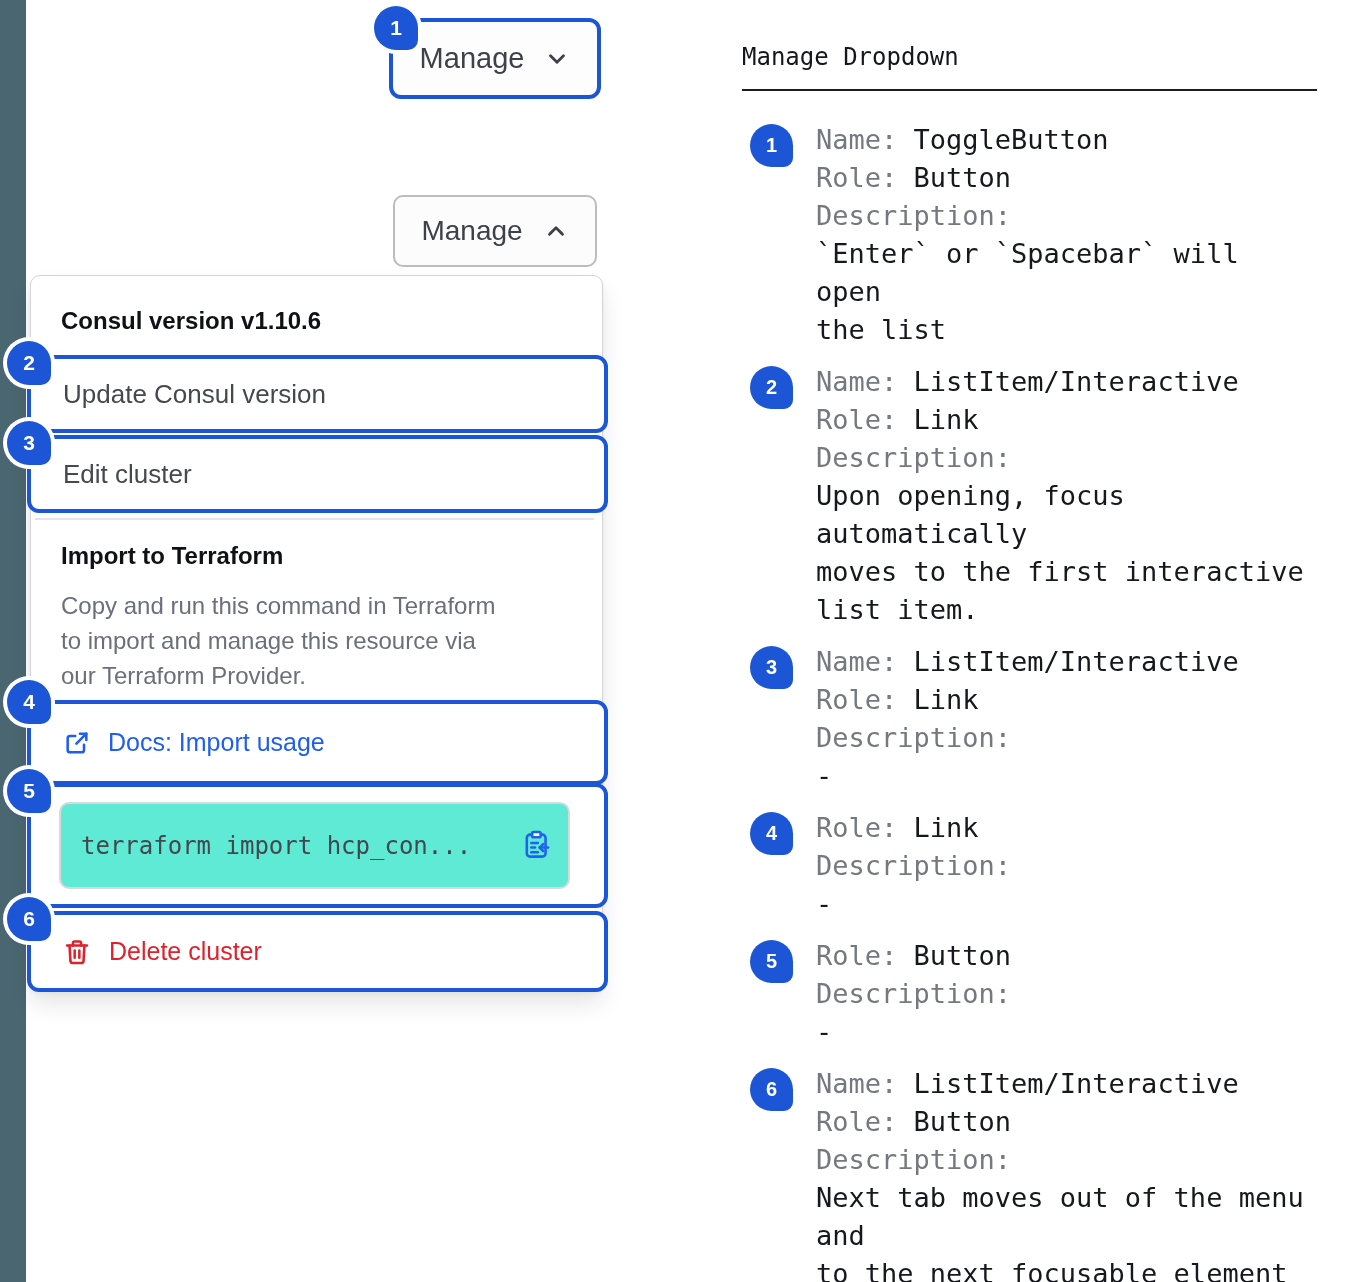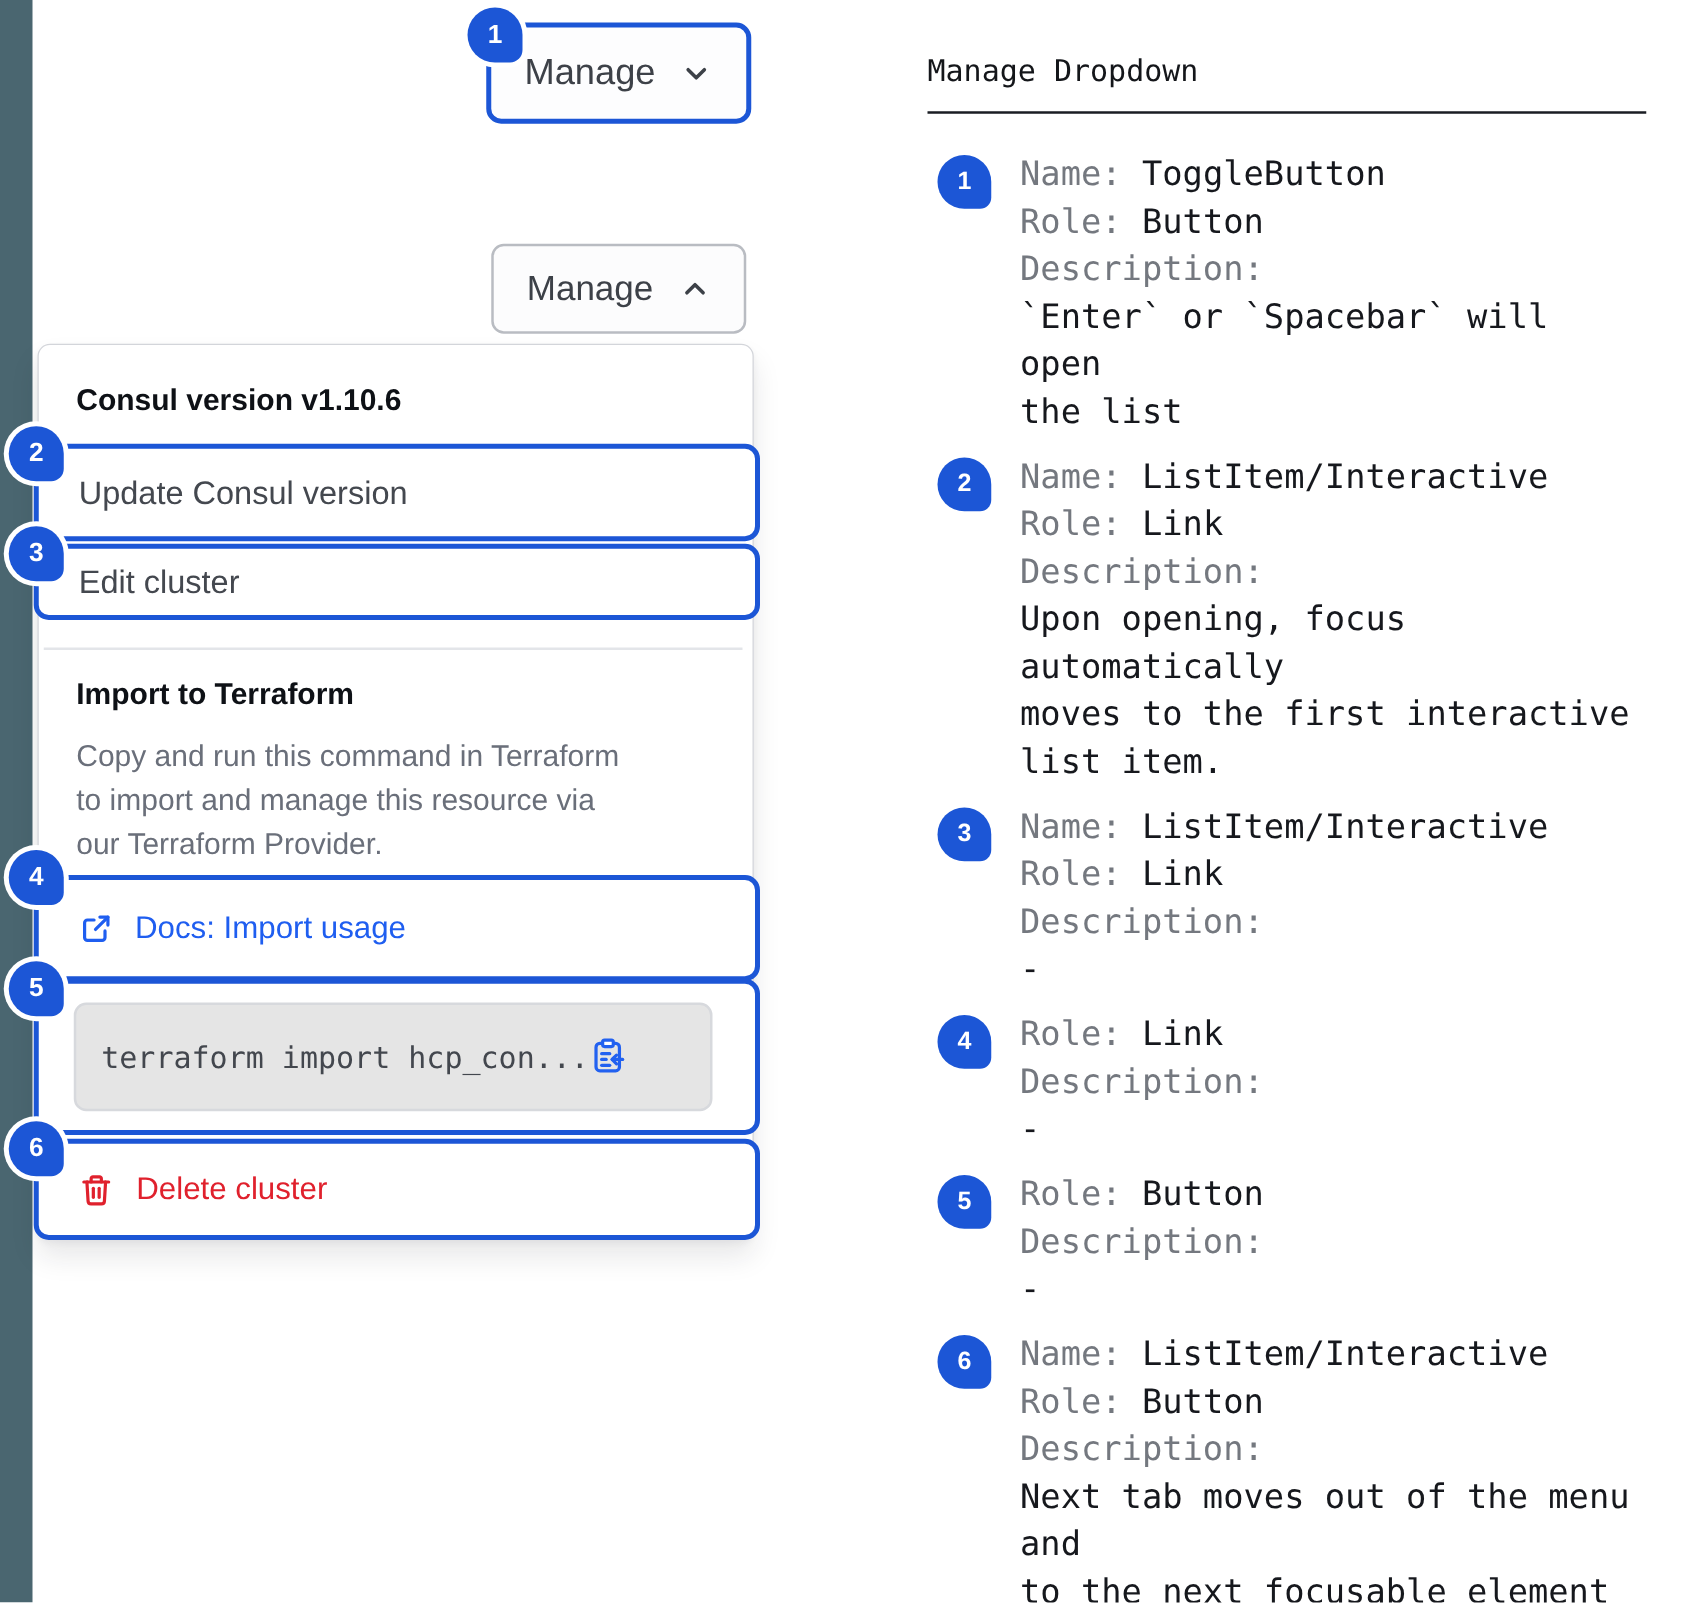--- a/index.html
+++ b/index.html
@@ -31,34 +31,34 @@
                 border:2px solid #b9bcc2; border-radius:10px; font-size:28px; background:#fcfcfd; }
 
   
   .panel { position:absolute; left:30px; top:275px; width:573px; height:716px;
            background:#ffffff; border:1px solid #d3d5da; border-radius:10px;
            box-shadow:0 14px 22px rgba(25,28,35,0.10), 0 3px 6px rgba(25,28,35,0.05); }
   .version-header { position:absolute; left:30px; top:31px; font-size:24px; font-weight:700; color:#0e1116; }
   .outline { position:absolute; left:-4px; width:581px; border:4px solid #1c56d6; border-radius:12px;
              background:#ffffff; display:flex; align-items:center; z-index:5; }
   .o-update { top:79px;  height:78px; }
-  .o-edit   { top:159px; height:61px; }
+  .o-edit   { top:159px; height:78px; }
   .o-docs   { top:424px; height:85px; }
   .o-code   { top:507px; height:125px; }
   .o-delete { top:635px; height:81px; }
   .menu-label { padding-left:32px; font-size:26px; color:#44484f; }
   .divider { position:absolute; top:242px; left:4px; right:8px; border-top:2px solid #e3e5e9; }
   .import-title { position:absolute; left:30px; top:266px; font-size:24px; font-weight:700; color:#0e1116; }
   .import-desc  { position:absolute; left:30px; top:312px; width:520px; font-size:24px; line-height:35px;
                   color:#6a6f7a; white-space:pre-line; }
   .docs-row   { display:flex; align-items:center; gap:17px; padding-left:32px;
                 color:#1f5ef0; font-size:25px; font-weight:500; }
   .code-box { flex:1; margin:19px 34px 19px 28px; height:87px; border:2px solid #d7d9dd; border-radius:10px;
-              display:flex; align-items:center; justify-content:flex-start; padding:0 16px 0 20px;
-              background:#e5e5e5; }
+              display:flex; align-items:center; justify-content:space-between; padding:0 16px 0 20px;
+              background:#5eead4; }
   .code-text { font-family:"DejaVu Sans Mono", monospace; font-size:24px; color:#43474e; }
   .delete-row { display:flex; align-items:center; gap:18px; padding-left:32px;
                 color:#e0212d; font-size:25px; font-weight:500; }
 
   
   .spec { position:absolute; left:742px; top:42px; width:575px;
           font-family:"DejaVu Sans Mono", monospace; color:#16181d; }
   .spec-title { font-size:24px; line-height:30px; color:#14161a; }
   .spec-rule { border:none; border-top:2px solid #1a1d23; margin-top:17px; }
   .entries { margin-top:30px; }

